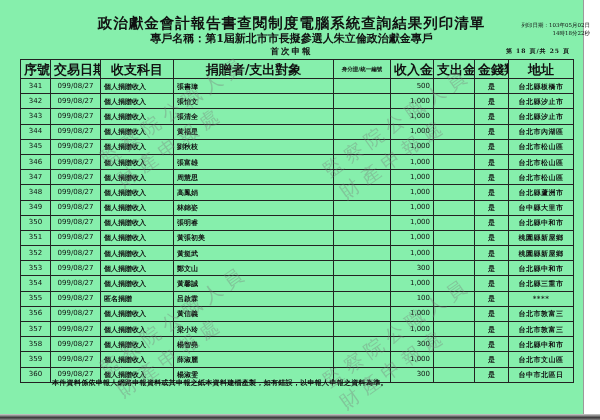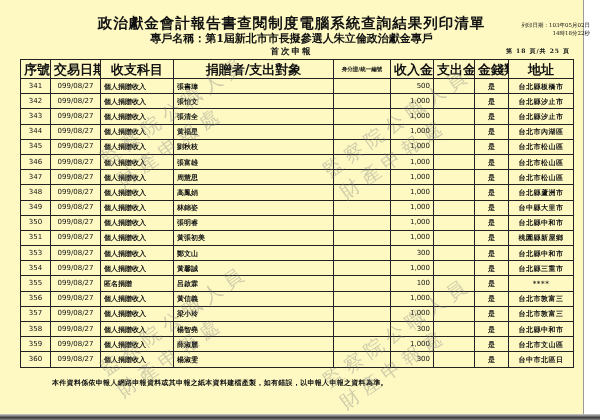--- a/index.html
+++ b/index.html
@@ -5,21 +5,21 @@
   html, body { margin: 0; padding: 0; }
   body {
     width: 600px; height: 420px; overflow: hidden;
     background: #ffffff;
     font-family: "DejaVu Serif", "Liberation Serif", serif;
     color: #111;
     position: relative;
   }
   .page {
     position: absolute; left: 0; top: 0; width: 583px; height: 414px;
-    background: #fef9c3;
+    background: #86efac;
     border-right: 1px solid #9a9a9a;
   }
   .bottom-shadow {
     position: absolute; left: 0; top: 414px; width: 600px; height: 6px;
     background: linear-gradient(to bottom, #cfcfcf, #3a3a3a 60%, #888);
   }
   .title {
     position: absolute; left: 0; width: 583px; top: 14px;
     text-align: center; font-size: 14.5px; font-weight: bold; letter-spacing: 1px;
   }
@@ -225,20 +225,31 @@
           <td class="c-date">099/08/27</td>
           <td class="c-cat">個人捐贈收入</td>
           <td class="c-name">黃張初美</td>
           <td class="c-id"></td>
           <td class="c-in">1,000</td>
           <td class="c-out"></td>
           <td class="c-cash">是</td>
           <td class="c-addr">桃園縣新屋鄉</td>
         </tr>
         <tr>
+          <td class="c-no">352</td>
+          <td class="c-date">099/08/27</td>
+          <td class="c-cat">個人捐贈收入</td>
+          <td class="c-name">黃挺武</td>
+          <td class="c-id"></td>
+          <td class="c-in">1,000</td>
+          <td class="c-out"></td>
+          <td class="c-cash">是</td>
+          <td class="c-addr">桃園縣新屋鄉</td>
+        </tr>
+        <tr>
           <td class="c-no">353</td>
           <td class="c-date">099/08/27</td>
           <td class="c-cat">個人捐贈收入</td>
           <td class="c-name">鄭文山</td>
           <td class="c-id"></td>
           <td class="c-in">300</td>
           <td class="c-out"></td>
           <td class="c-cash">是</td>
           <td class="c-addr">台北縣中和市</td>
         </tr>

